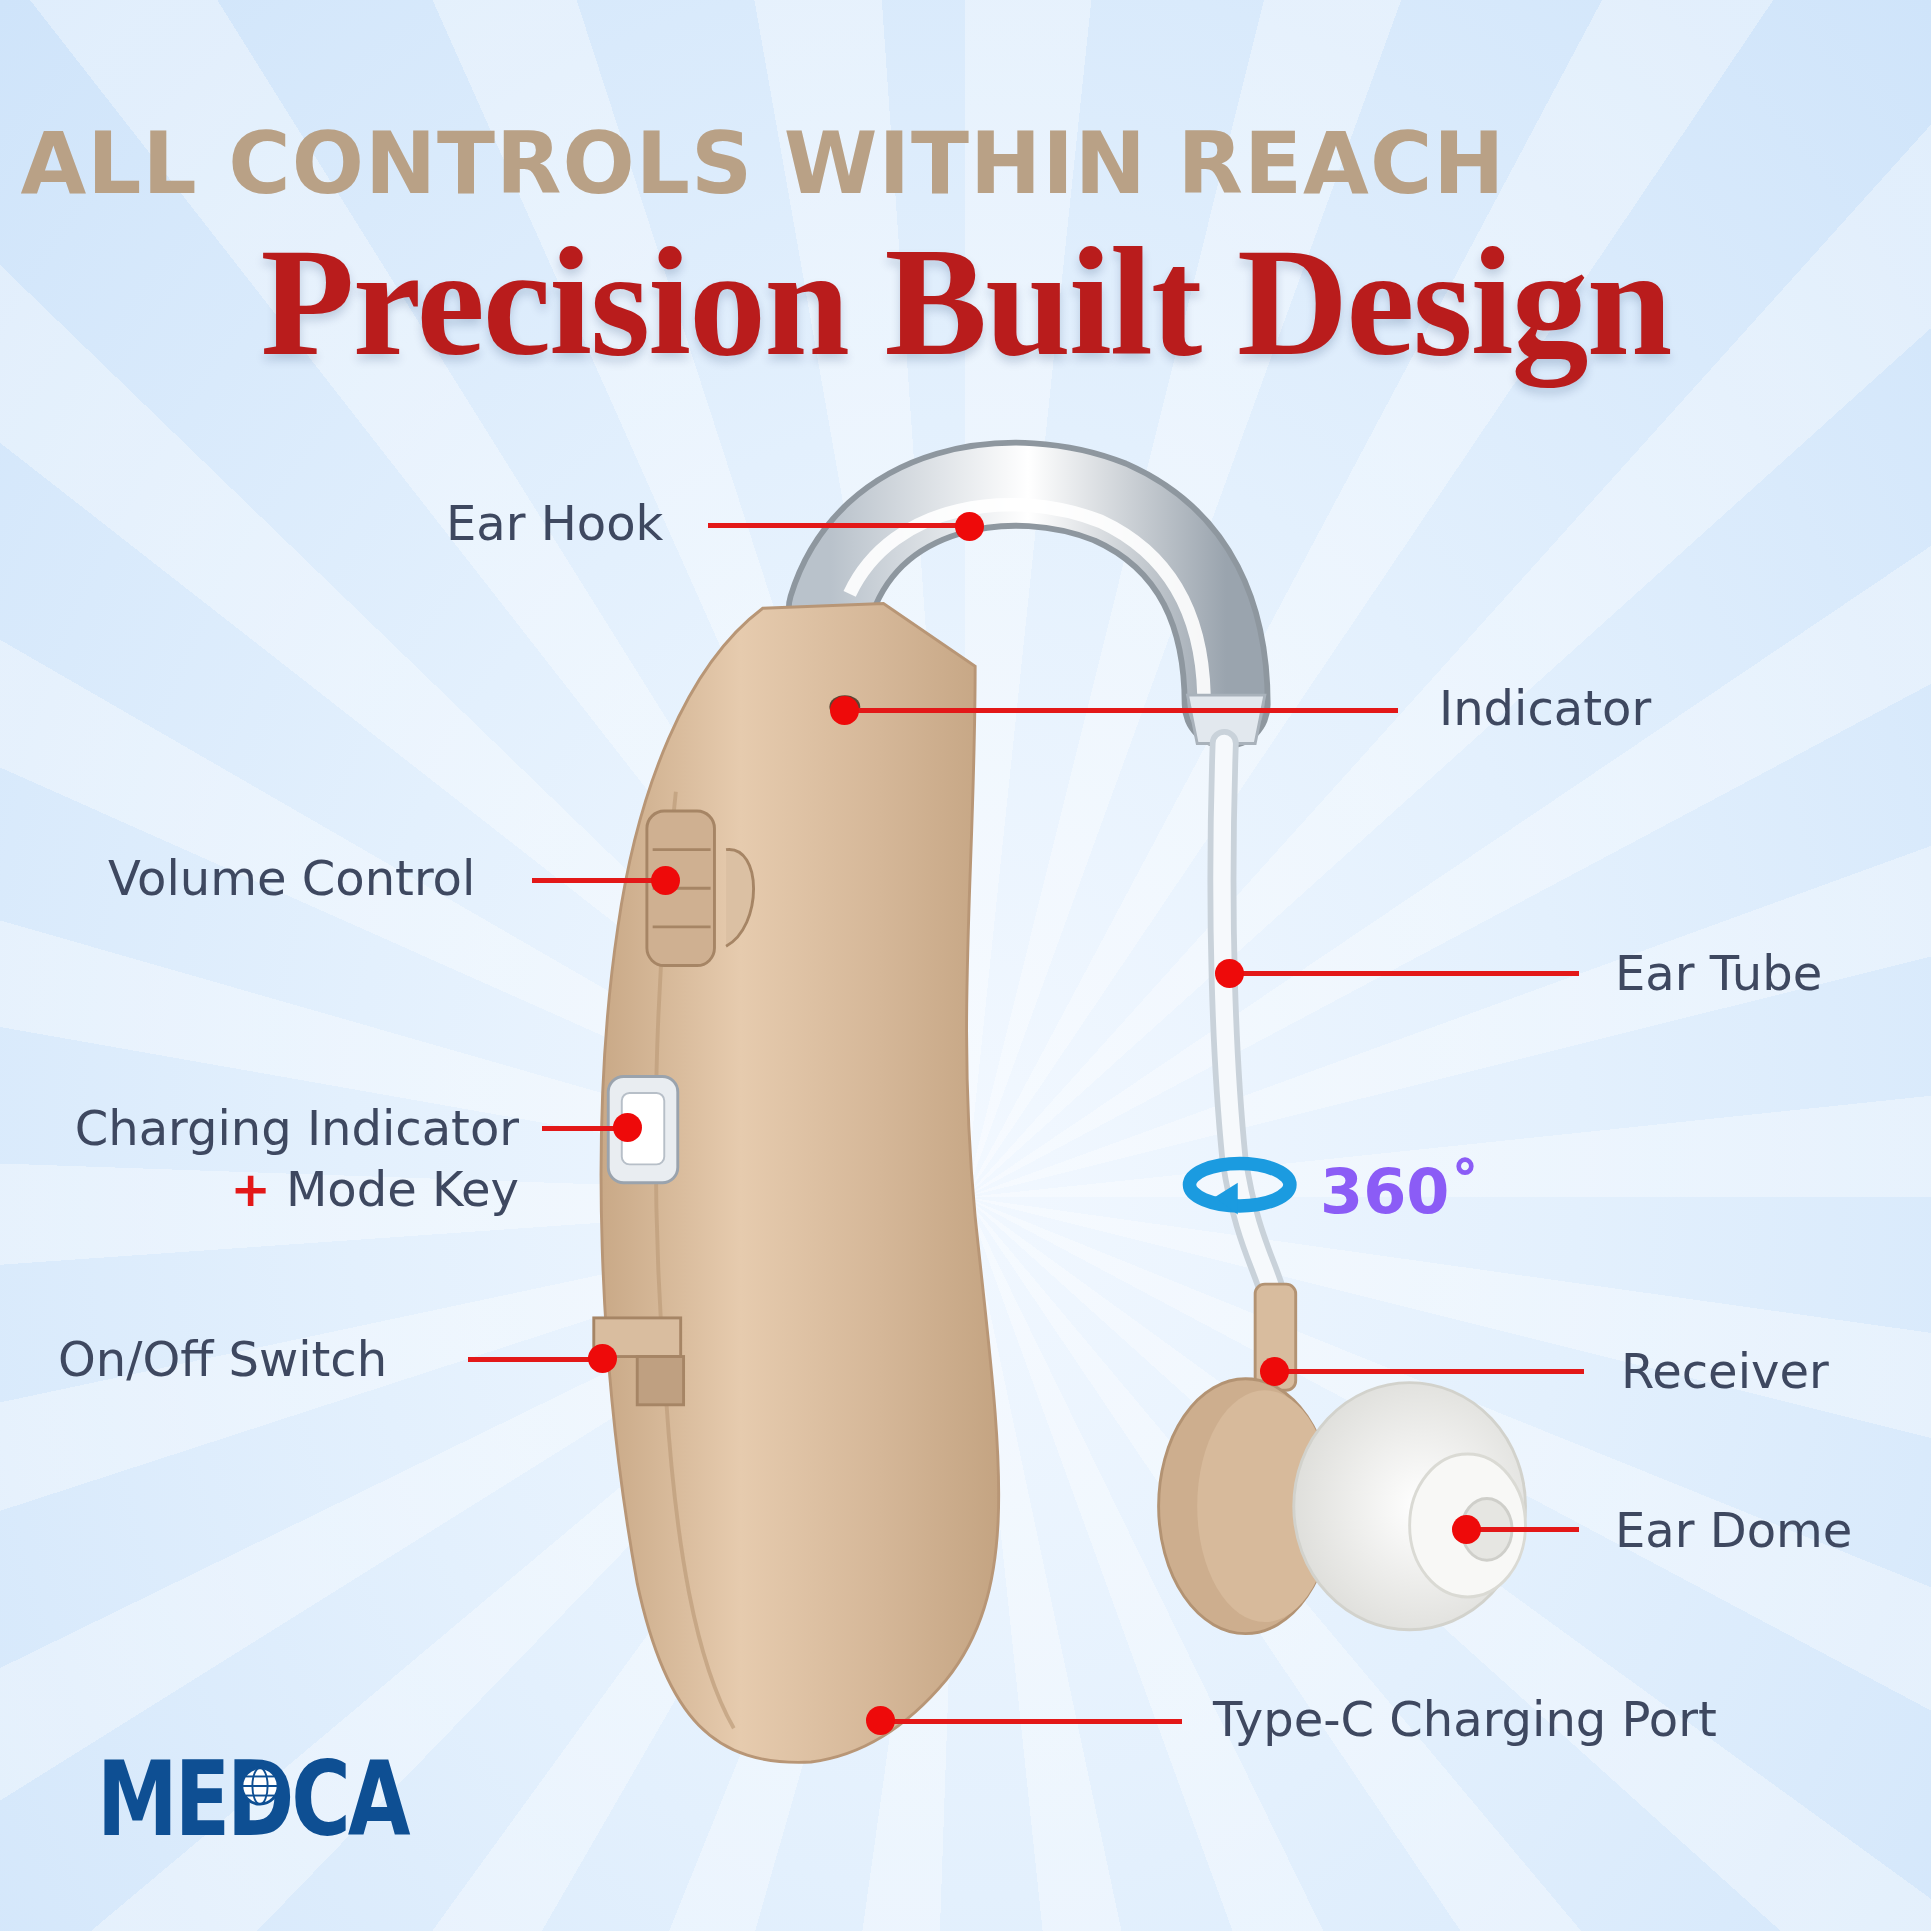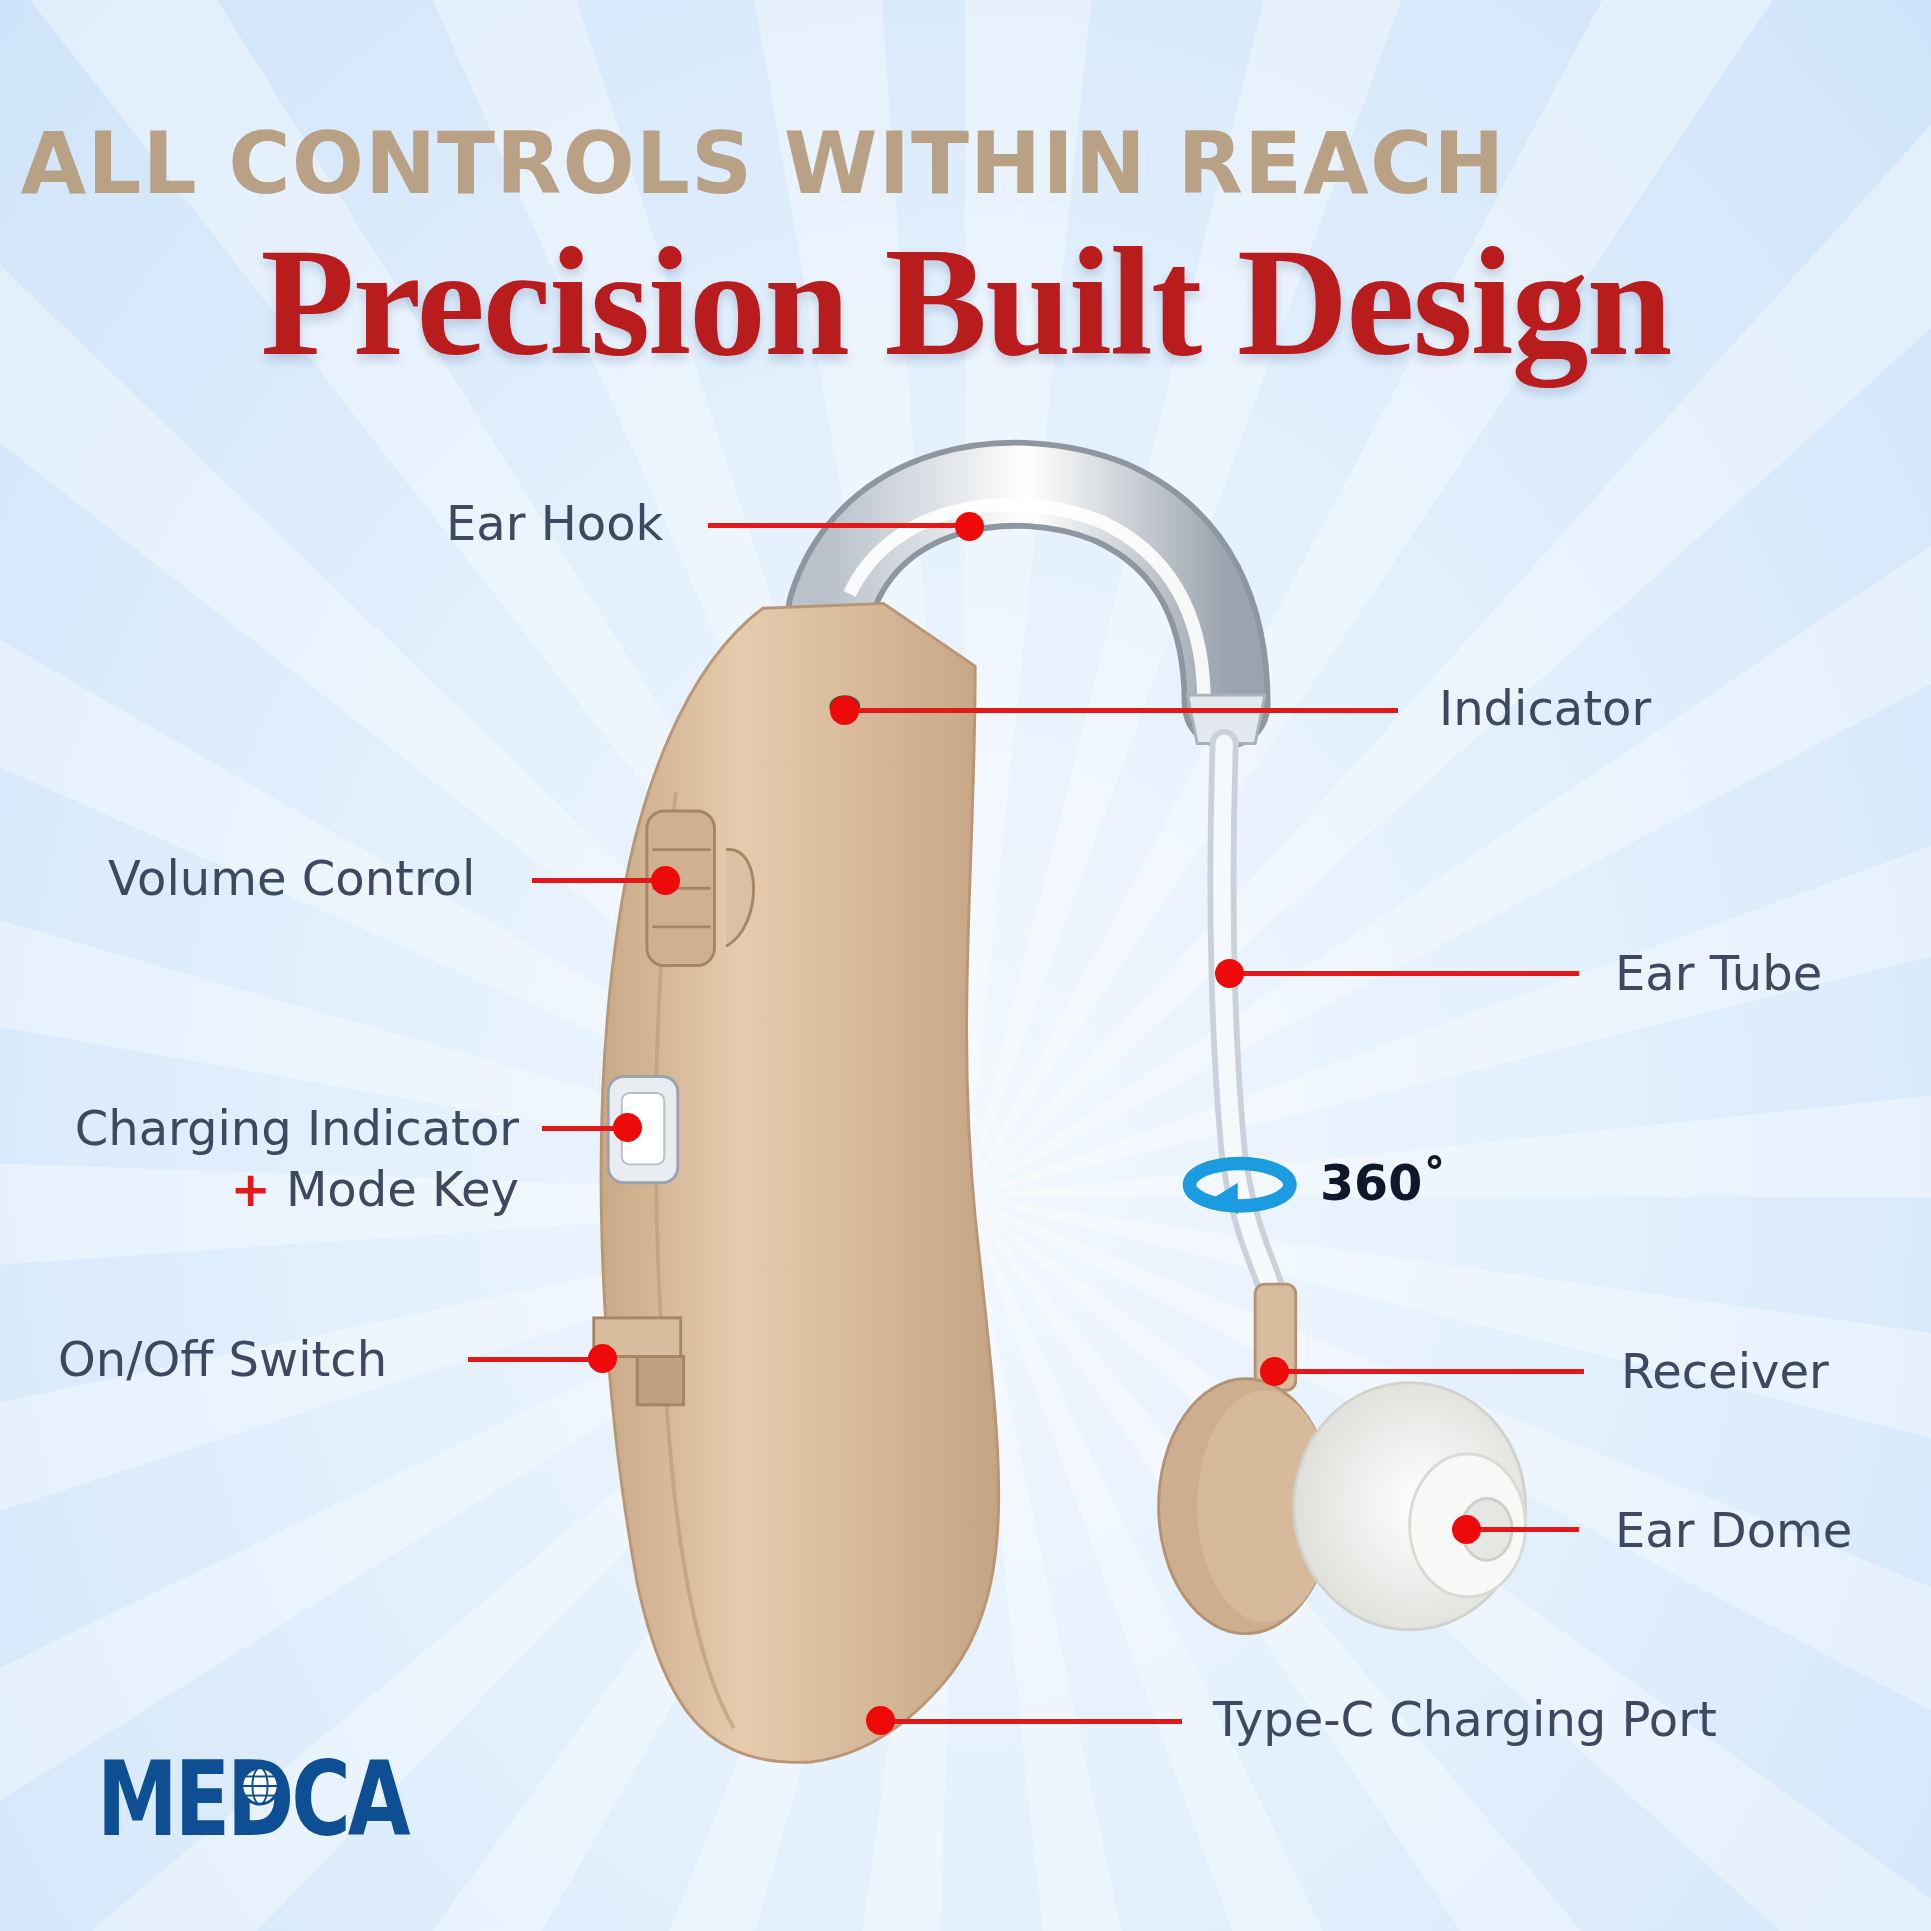--- a/index.html
+++ b/index.html
@@ -27,21 +27,21 @@
   }
   .label {
     position: absolute; font-size: 48px; color: #3e4860; white-space: nowrap;
     font-family: "DejaVu Sans", sans-serif; line-height: 1; text-align: center;
   }
   .label.right-align { }
   .plus { color: #e31818; font-weight: bold; }
   .leader { position: absolute; height: 4.8px; background: #e31818; }
   .dot { position: absolute; width: 29px; height: 29px; border-radius: 50%; background: #ee0a0a; }
   .rot-text {
-    position: absolute; font-size: 49px; font-weight: bold; color: #0f172a;
+    position: absolute; font-size: 62px; font-weight: bold; color: #8b5cf6;
     font-family: "DejaVu Sans", sans-serif;
   }
   .logo {
     position: absolute; left: 97px; top: 1738px; font-size: 104px; font-weight: bold;
     color: #0e4f93; font-family: "DejaVu Sans", sans-serif; letter-spacing: -3.9px;
     transform: scaleX(0.78); transform-origin: left top;
   }
   svg.product { position: absolute; left: 0; top: 0; }
 </style>
 </head>

